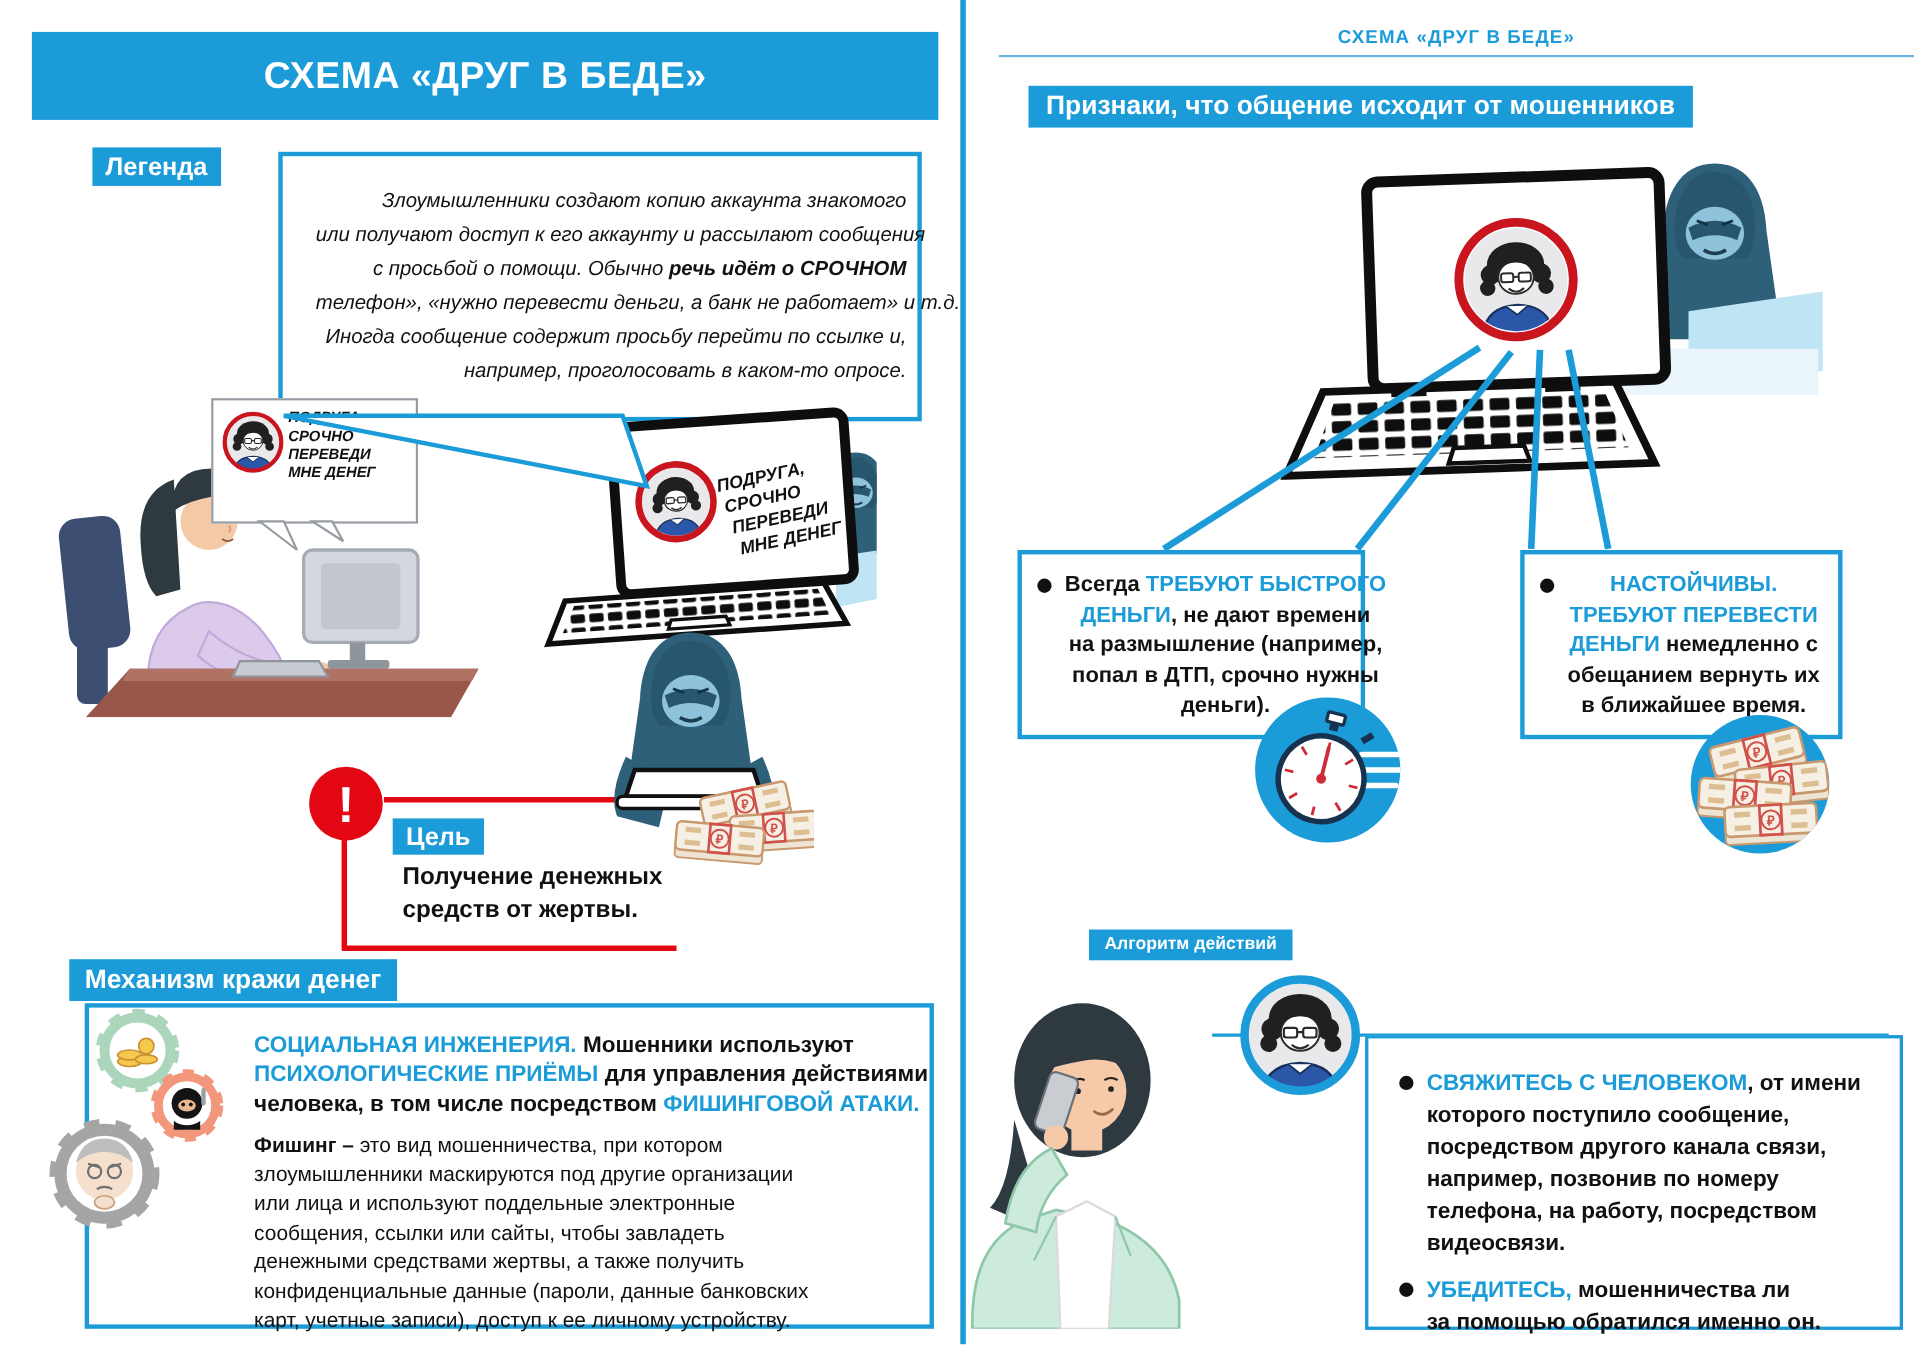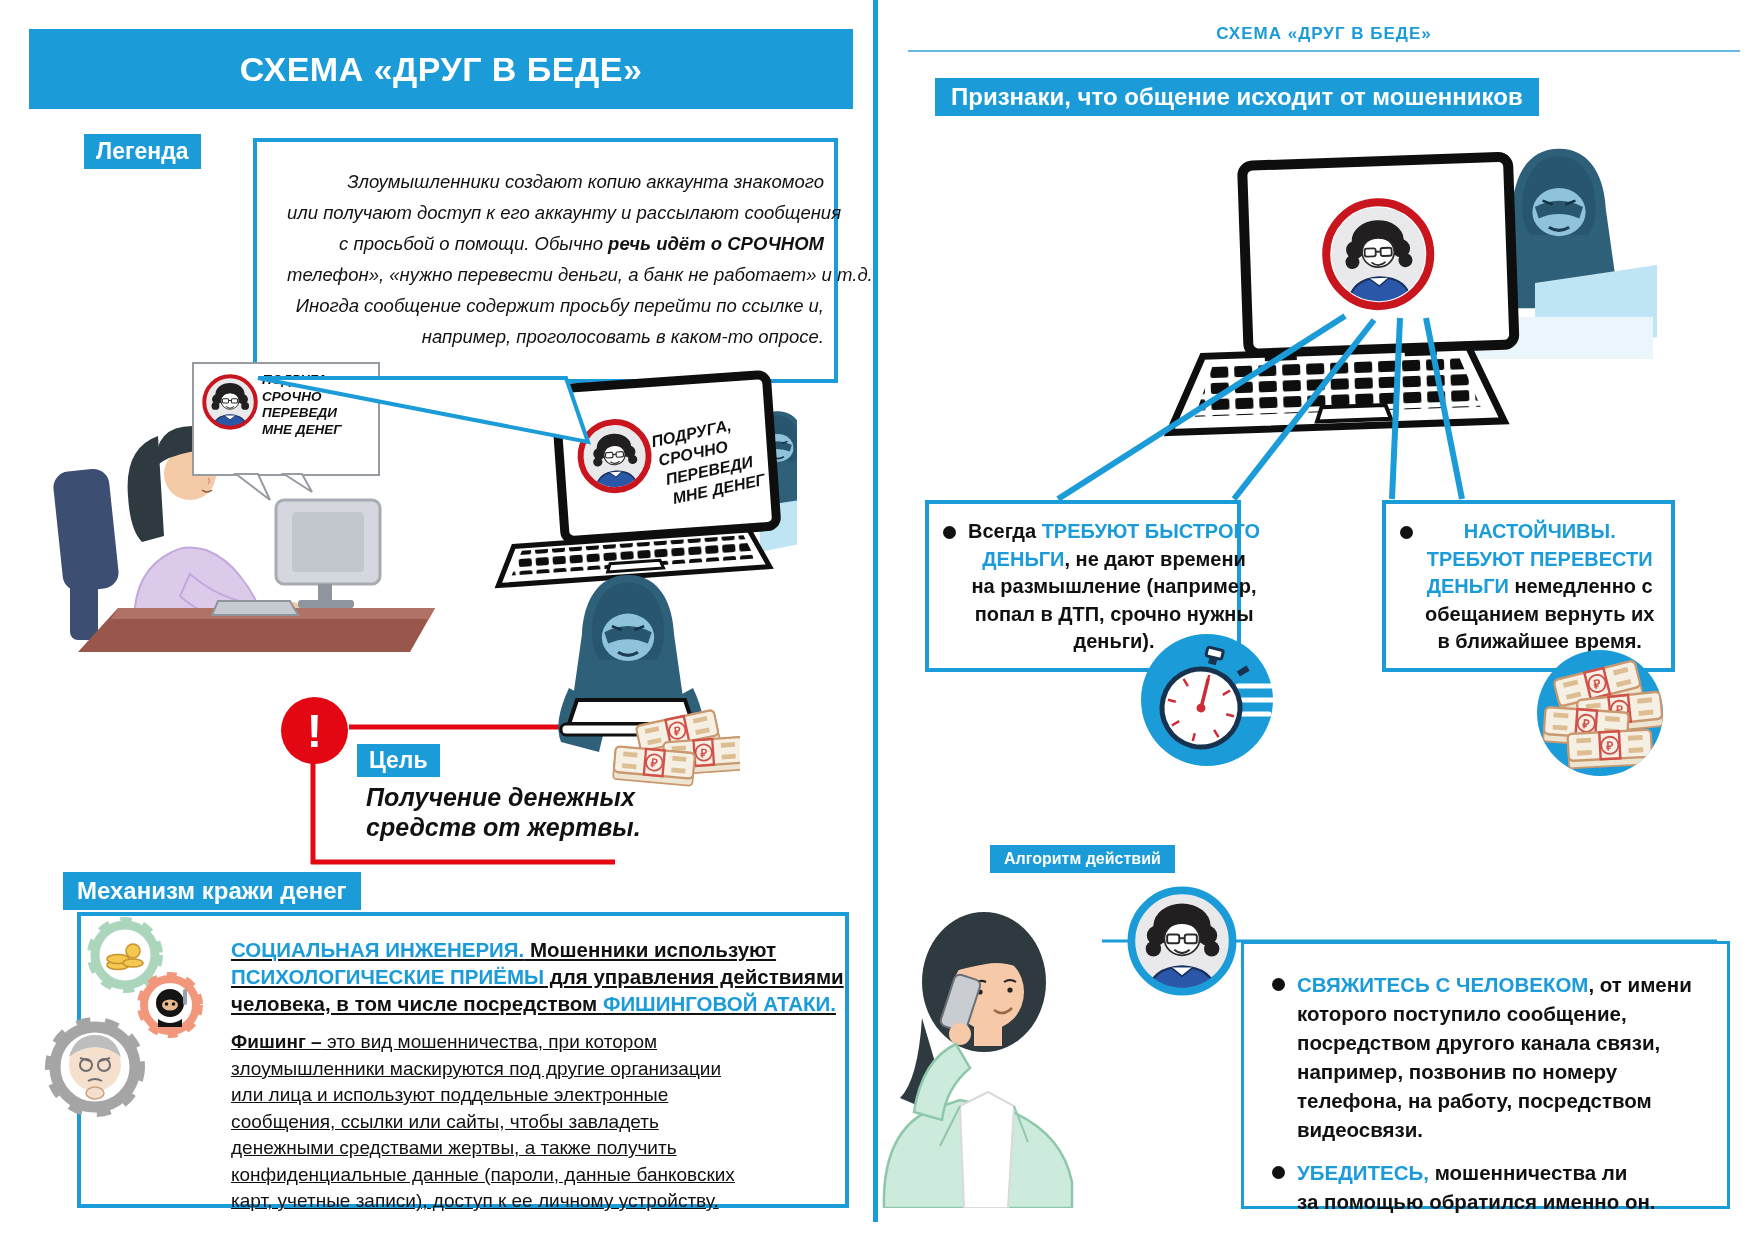--- a/index.html
+++ b/index.html
@@ -10,24 +10,24 @@
   .lbl{background:#1B9CD8;color:#fff;font-weight:bold;display:inline-block;}
   .blu{color:#1B9CD8;}
   .ln{white-space:nowrap;}
   
   .header-bar{left:29px;top:29px;width:824px;height:80px;background:#1B9CD8;color:#fff;
               display:flex;align-items:center;justify-content:center;font-size:34px;font-weight:bold;letter-spacing:.5px;z-index:2;}
   .legend-label{left:84px;top:134px;font-size:23px;padding:4px 12px;z-index:3;}
   .legend-box{left:253px;top:138px;width:585px;height:245px;background:#fff;border:4px solid #1B9CD8;
               box-sizing:border-box;padding:24px 10px 0 30px;font-style:italic;font-size:18.5px;line-height:31px;z-index:2;text-align:right;}
   .goal-label{left:357px;top:744px;font-size:23px;padding:3px 12px;z-index:3;}
-  .goal-text{left:366px;top:782px;font-size:25px;font-weight:bold;line-height:30px;z-index:3;font-style:italic;}
+  .goal-text{left:366px;top:782px;font-size:22px;font-weight:bold;line-height:30px;z-index:3;}
   .mech-label{left:63px;top:872px;font-size:24px;padding:5px 14px;z-index:3;}
   .mech-box{left:77px;top:912px;width:772px;height:296px;border:4px solid #1B9CD8;box-sizing:border-box;z-index:2;background:#fff;}
-  .mech-text{margin:20px 10px 0 150px;text-decoration:underline;}
+  .mech-text{margin:20px 10px 0 150px;}
   .mech-p1{font-size:20.5px;font-weight:bold;line-height:27px;}
   .mech-p2{font-size:19px;line-height:26.5px;margin-top:12px;}
   .excl{left:281px;top:697px;width:67px;height:67px;border-radius:50%;background:#E30613;color:#fff;
         display:flex;align-items:center;justify-content:center;font-size:46px;font-weight:bold;z-index:3;}
   .bubble{left:192px;top:362px;width:188px;height:114px;background:#fff;border:2px solid #979CA3;
           box-sizing:border-box;padding:8px;z-index:3;}
   .bubble-text{margin-left:60px;font-size:13.5px;font-weight:bold;font-style:italic;line-height:16.5px;white-space:pre-line;}
   .bubble-avatar{position:absolute;left:8px;top:10px;}
   
   .r-header{left:908px;top:24px;width:832px;text-align:center;font-size:17px;font-weight:bold;color:#1B9CD8;letter-spacing:1px;z-index:2;}

